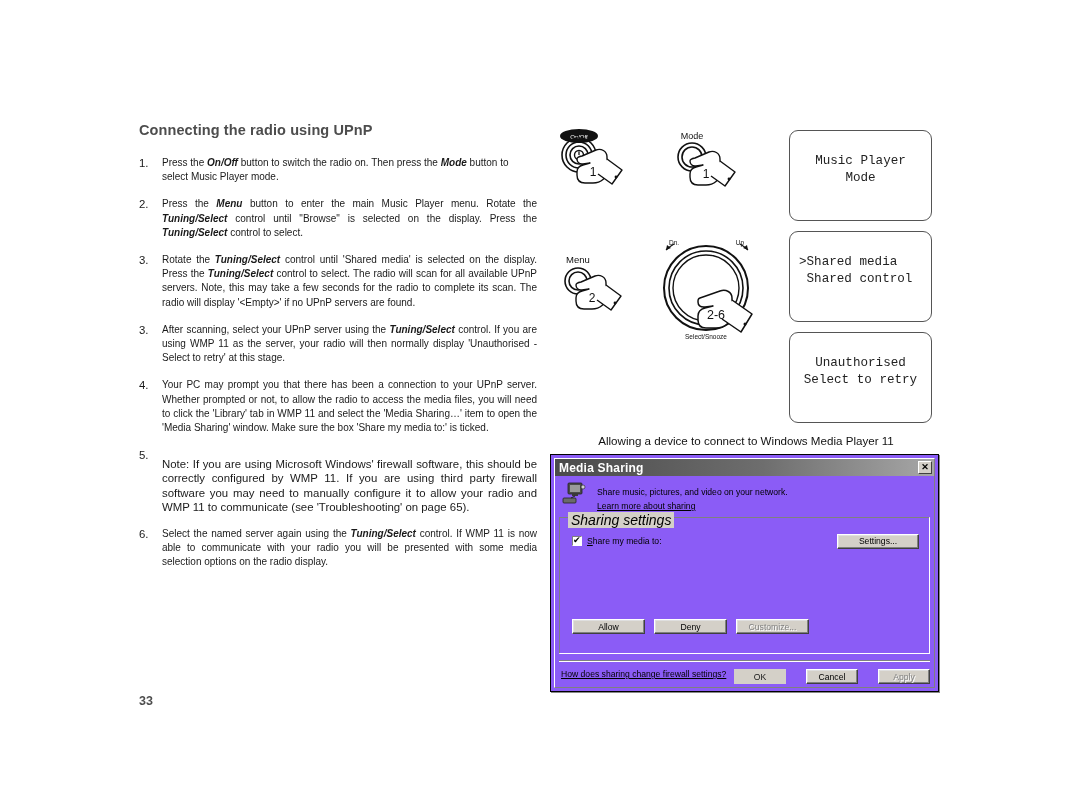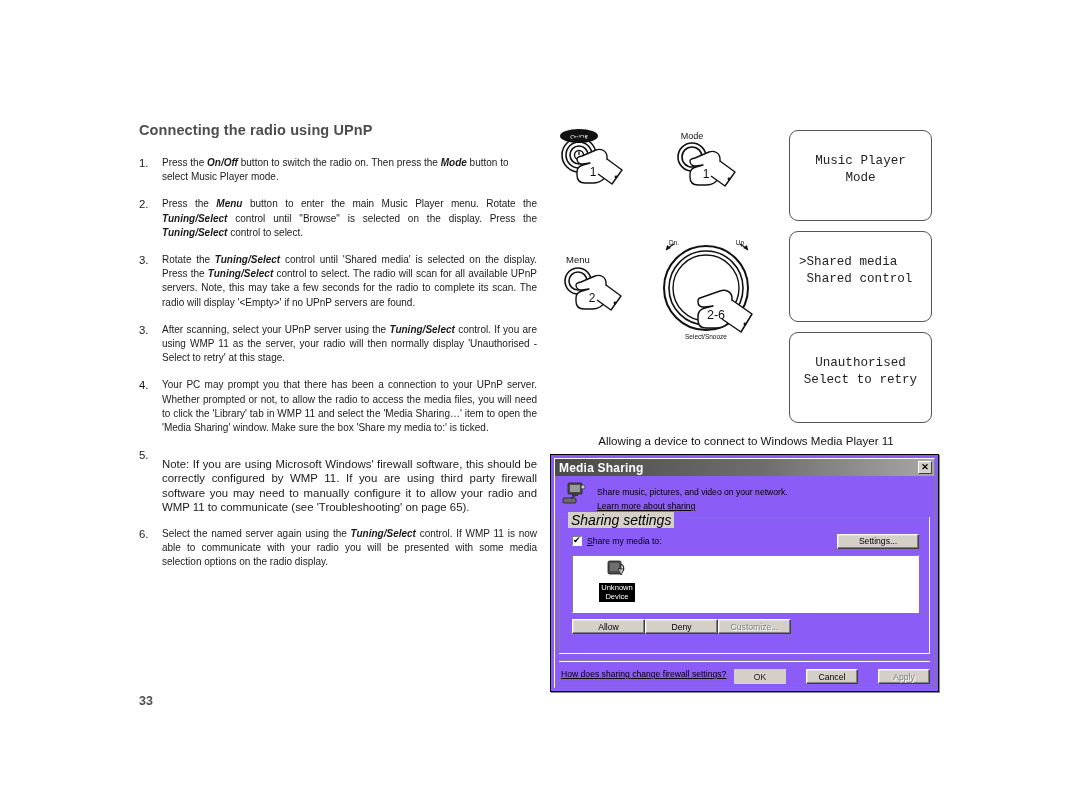--- a/index.html
+++ b/index.html
@@ -147,21 +147,21 @@
   .dev-item{
     position:absolute; left:22px; top:4px; width:44px;
     display:flex; flex-direction:column; align-items:center;
   }
   .dev-icon{ width:24px; height:22px; position:relative; }
   .dev-label{
     background:#000; color:#fff; font-size:7.6px; line-height:8.6px;
     text-align:center; padding:1px 2px; margin-top:1px;
   }
   .row-btns{
-    position:absolute; left:12px; top:101px; display:flex; 
+    position:absolute; left:12px; top:101px; display:flex; gap:9px;
   }
   .btn-allow,.btn-deny,.btn-custom{ width:73px; height:15px; }
 
   .sep{
     position:absolute; left:8px; top:205px; right:8px; height:2px;
     border-top:1px solid #808080; border-bottom:1px solid #fff;
   }
   .foot{
     position:absolute; left:10px; top:214px; right:8px; height:16px;
     display:flex; align-items:flex-start; justify-content:space-between;
@@ -331,37 +331,20 @@
     <span class="group-legend">Sharing settings</span>
 
     <div class="share-row">
       <span class="cb-wrap">
         <span class="checkbox"></span>
         <span class="cb-label"><u>S</u><span>hare my media to:</span></span>
       </span>
       <span class="win-btn btn-settings">Settings...</span>
     </div>
 
-    <div class="listbox">
-      <div class="dev-item">
-        <span class="dev-icon">
-          <svg width="24" height="22" viewBox="0 0 24 22">
-            <rect x="3" y="1" width="13" height="13" rx="1.5" fill="#4c4c4c" stroke="#1a1a1a" stroke-width="0.8"></rect>
-            <rect x="5" y="3" width="9" height="8" fill="#6e6e6e"></rect>
-            <path d="M16 4 q4 2 2 7" fill="none" stroke="#2a2a2a" stroke-width="1.2"></path>
-            <path d="M13 9 L19 9 L16 15 Z" fill="#e8e8e8" stroke="#1a1a1a" stroke-width="0.9"></path>
-            <text x="16" y="14" font-family="Liberation Sans, sans-serif" font-size="5" fill="#111" text-anchor="middle">!</text>
-          </svg>
-        </span>
-        <span class="dev-label">
-          <span>Unknown</span><br>
-          <span>Device</span>
-        </span>
-      </div>
-    </div>
 
     <div class="row-btns">
       <span class="win-btn btn-allow">Allow</span>
       <span class="win-btn btn-deny">Deny</span>
       <span class="win-btn btn-custom disabled">Customize...</span>
     </div>
   </div>
 
   <div class="sep"></div>
 

